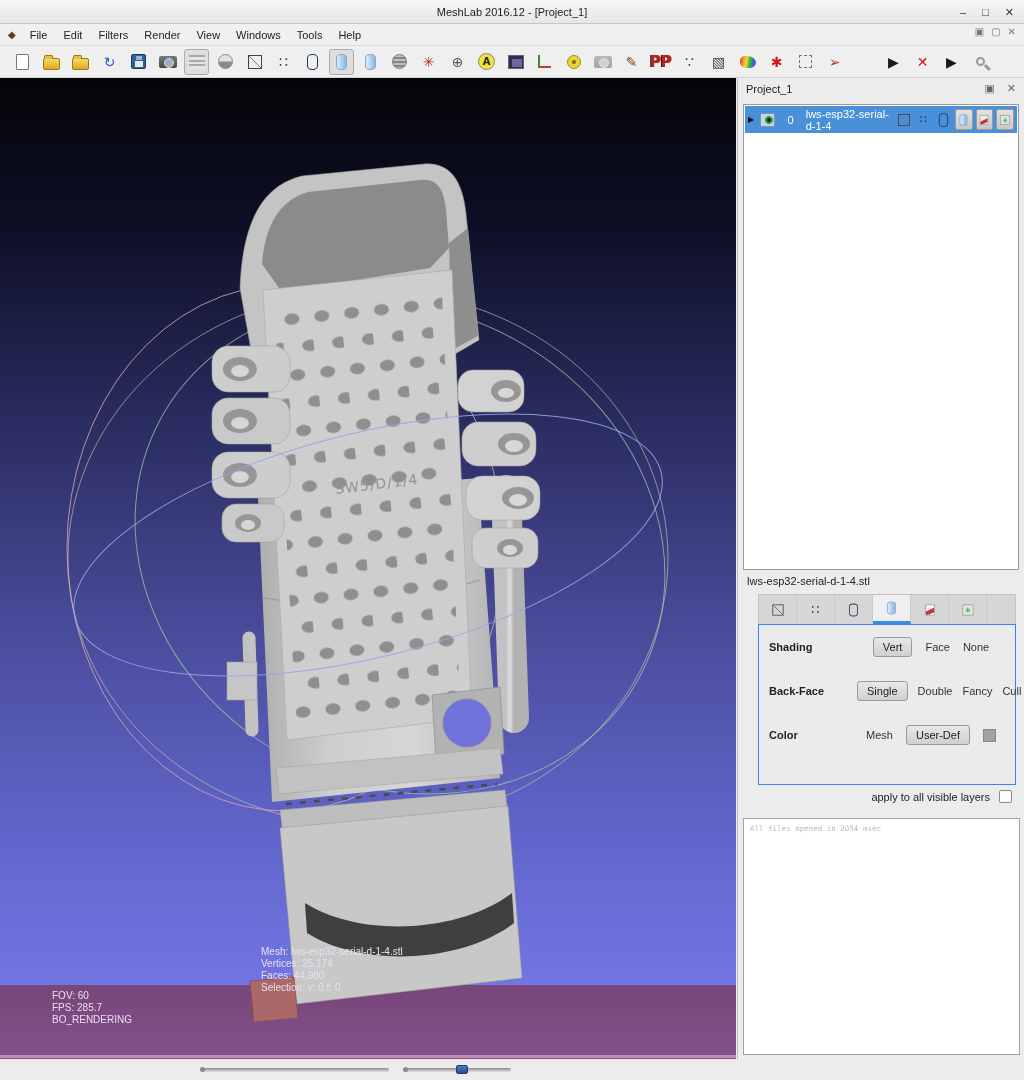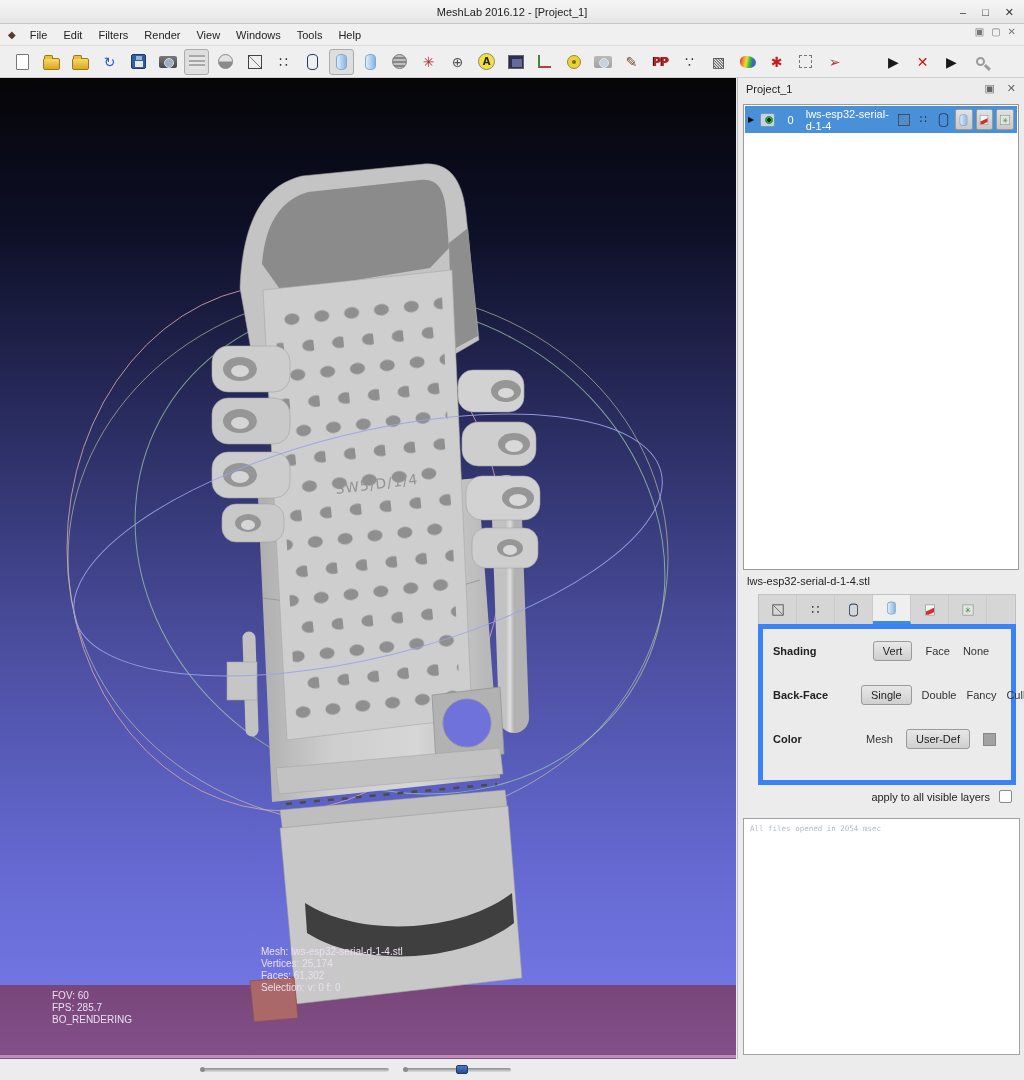--- a/index.html
+++ b/index.html
@@ -48,21 +48,21 @@
     border:1px solid #88a8c8;border-radius:5px/4px;}
   .k-sphere .shape{display:block;width:15px;height:15px;border-radius:50%;border:1px solid #777;
     background:repeating-linear-gradient(#c0c0c0 0 2px,#868686 2px 4px);}
   .k-lettA .g{display:flex;width:17px;height:17px;border-radius:50%;background:#f2e23a;border:1px solid #888;
     font-size:10px;font-weight:bold;color:#222;align-items:center;justify-content:center;}
   .k-imgdark .shape{display:block;width:16px;height:14px;background:#2e2e52;border:1px solid #666;position:relative;}
   .k-imgdark .shape::before{content:"";position:absolute;left:3px;top:3px;width:10px;height:8px;background:#6a6a9a;}
   .k-cornerax .shape{display:block;width:13px;height:13px;border-left:2px solid #3a8a3a;border-bottom:2px solid #c03a3a;}
   .k-tape .shape{display:block;width:14px;height:14px;border-radius:50%;background:#e8d23a;border:1px solid #a08a18;position:relative;}
   .k-tape .shape::before{content:"";position:absolute;left:4px;top:4px;width:4px;height:4px;border-radius:50%;background:#7a6a10;}
-  .k-pp .g{font-weight:bold;font-size:12px;color:#c22020;letter-spacing:-1px;text-shadow:-1px 0 #222;}
+  .k-pp .g{font-weight:bold;font-size:16px;color:#c22020;letter-spacing:-1px;text-shadow:-1px 0 #222;}
   .k-rainbow .shape{display:block;width:16px;height:12px;border-radius:40% 60% 50% 50%;
     background:linear-gradient(100deg,#d33,#e83,#ed3,#3b3,#36c,#849);}
   .k-dashed .shape{display:block;width:13px;height:13px;border:1.5px dashed #777;}
   .k-search .shape{display:block;width:9px;height:9px;border:2px solid #9a9a9a;border-radius:50%;position:relative;}
   .k-search .shape::after{content:"";position:absolute;left:6px;top:7px;width:7px;height:2.5px;background:#9a9a9a;transform:rotate(45deg);}
   .k-reddoc .shape{display:block;width:12px;height:14px;background:#f4f4f4;border:1px solid #999;position:relative;overflow:hidden;}
   .k-reddoc .shape::before{content:"";position:absolute;left:-3px;top:5px;width:20px;height:5px;background:#d23030;transform:rotate(-25deg);}
   .k-greendec .shape{display:block;width:14px;height:14px;background:#e0e6e0;border:1px solid #9a9a9a;position:relative;}
   .k-greendec .shape::before{content:"✳";position:absolute;left:2px;top:1px;font-size:10px;color:#2a8a2a;font-family:"DejaVu Sans",sans-serif;}
   
@@ -88,21 +88,21 @@
   .rowbtn{width:21px;height:21px;background:linear-gradient(#e2e2e2,#c8c8c8);border:1px solid #9a9a9a;border-radius:2px;
     display:flex;align-items:center;justify-content:center;margin-right:3px;}
   .rowbtn .shape{transform:scale(.72);}
   .meshlabel{position:absolute;left:9px;top:497px;font-size:11px;font-weight:normal;color:#222;}
   .tabstrip{position:absolute;left:20px;top:516px;width:258px;height:30px;background:#d6d6d6;border:1px solid #c2c2c2;
     border-bottom:none;display:flex;}
   .tab{width:38px;height:100%;display:flex;align-items:center;justify-content:center;border-right:1px solid #cacaca;}
   .tab .shape{transform:scale(.8);}
   .tab.active{background:#efefef;border-bottom:3px solid #3a8ee0;}
   .tab .g{font-size:13px;color:#333;font-family:"DejaVu Sans",sans-serif;}
-  .propsbox{position:absolute;left:20px;top:546px;width:258px;height:161px;background:#ebebeb;border:5px solid #3b82f6;}
+  .propsbox{position:absolute;left:20px;top:546px;width:258px;height:161px;background:#ebebeb;border:1px solid #3b82f6;}
   .prow{display:flex;align-items:center;height:44px;padding:0 10px;}
   .prow .plabel{flex:0 0 88px;font-size:11px;font-weight:bold;color:#222;}
   .popts{display:flex;align-items:center;justify-content:center;gap:13px;flex-grow:1;}
   .pbtn{font-size:11px;color:#222;background:linear-gradient(#e8e8e8,#cfcfcf);border:1px solid #9a9a9a;
     border-radius:3px;padding:3px 9px;}
   .pflat{font-size:11px;color:#333;}
   .swatch{width:13px;height:13px;background:#a2a2a2;border:1px solid #878787;}
   .applyrow{position:absolute;right:12px;top:712px;display:flex;align-items:center;gap:9px;}
   .applyrow .alabel{font-size:11px;color:#222;}
   .checkbox{width:13px;height:13px;background:#fdfdfd;border:1px solid #8a8a8a;border-radius:2px;}
@@ -384,21 +384,21 @@
 
   
   <div class="hud hud-left">
     <div>FOV: 60</div>
     <div>FPS:  285.7</div>
     <div>BO_RENDERING</div>
   </div>
   <div class="hud hud-mid">
     <div>Mesh: lws-esp32-serial-d-1-4.stl</div>
     <div>Vertices: 25,174</div>
-    <div>Faces: 61,302</div>
+    <div>Faces: 44,980</div>
     <div>Selection: v: 0 f: 0</div>
   </div>
 </div>
 
 <div class="dock">
   <span class="docktitle">Project_1</span>
   <div class="dockbtns">
     <span>▣</span>
     <span>✕</span>
   </div>

